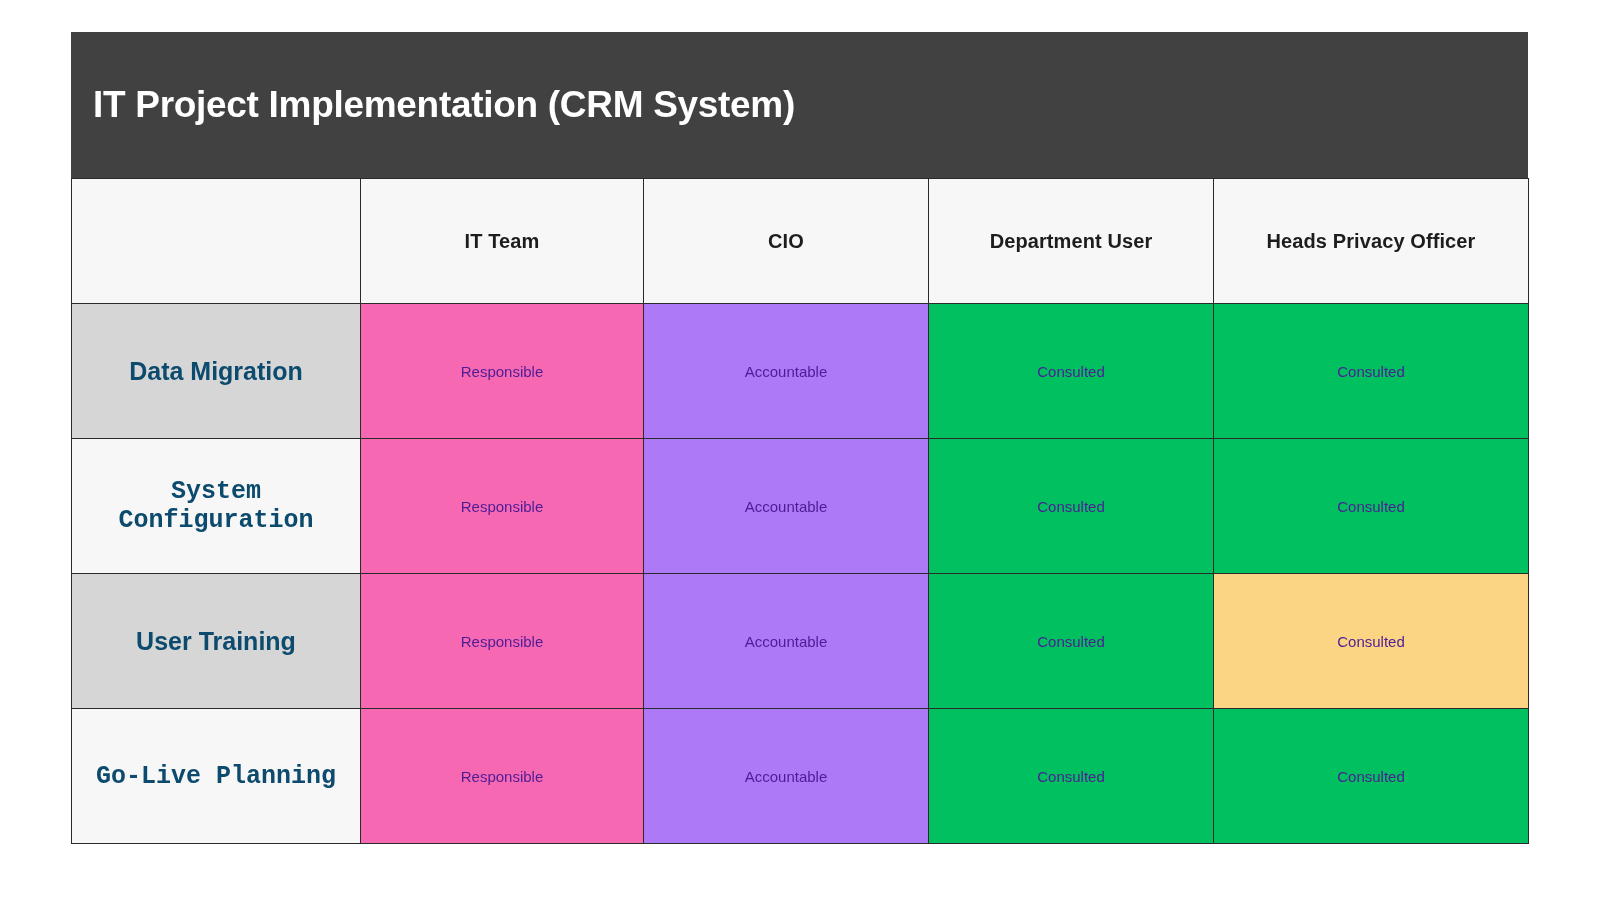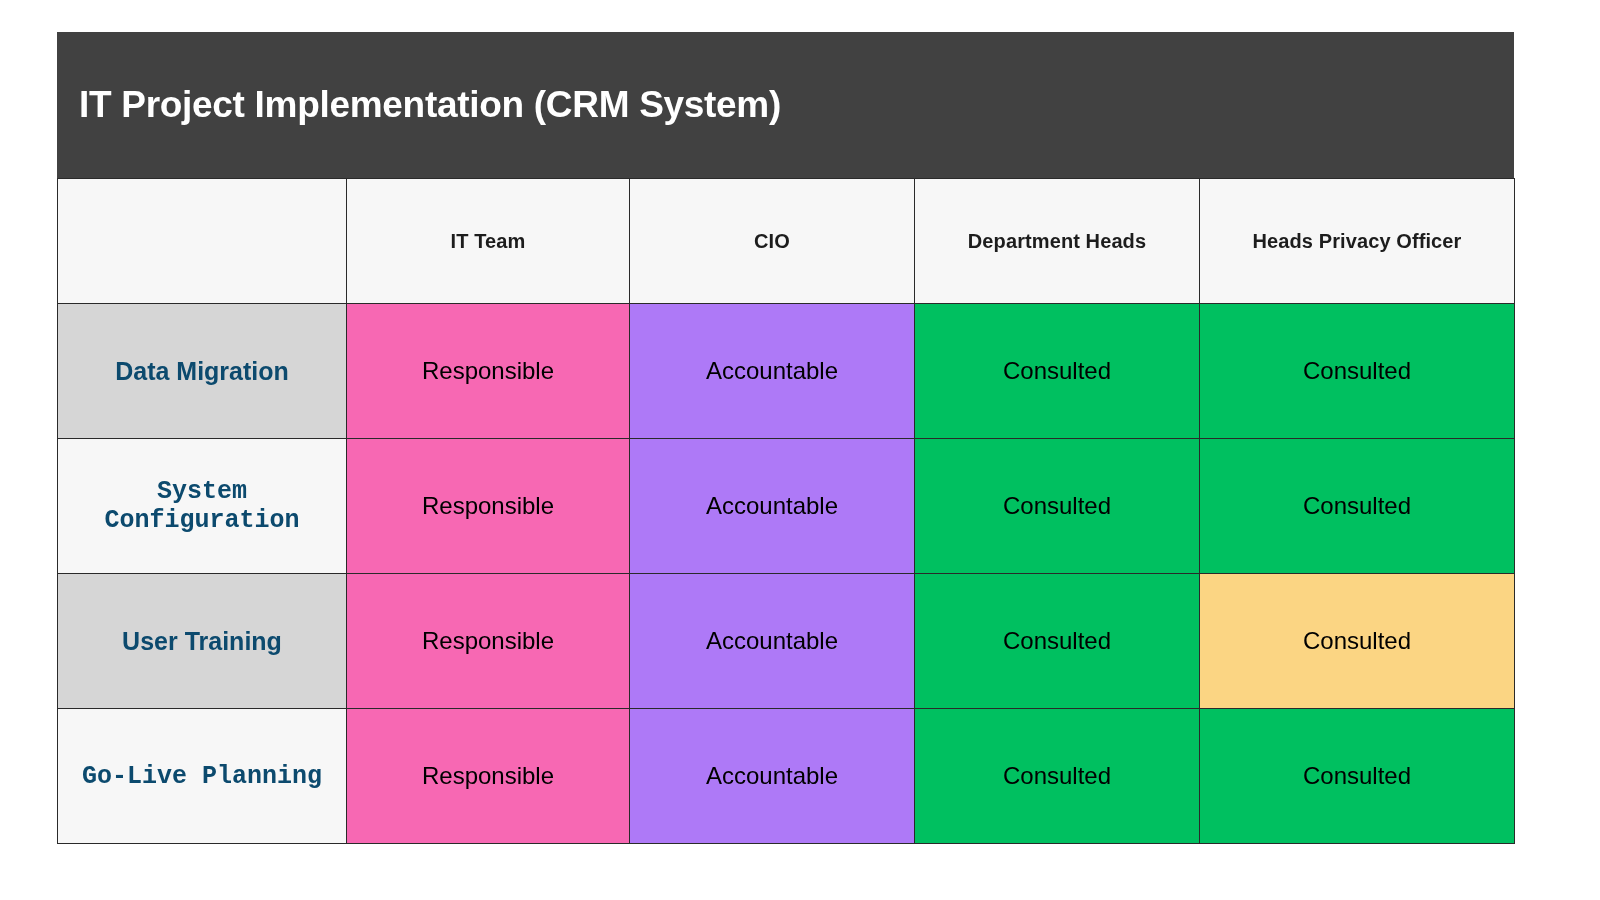--- a/index.html
+++ b/index.html
@@ -11,21 +11,21 @@
   body {
     width: 1600px;
     height: 900px;
     font-family: "Liberation Sans", sans-serif;
     overflow: hidden;
     position: relative;
   }
 
   #raci-root {
     position: absolute;
-    left: 57px;
+    left: 71px;
     top: 32px;
     width: 1457px;
     height: 828px;
     box-sizing: border-box;
   }
 
   .title-bar {
     height: 146px;
     background: #414141;
     display: flex;
@@ -66,23 +66,23 @@
     height: 125px;
     background: #f7f7f7;
     font-size: 20px;
     font-weight: bold;
     color: #1d1d1d;
     letter-spacing: 0.1px;
   }
 
   tr.data-row td {
     height: 135px;
-    font-size: 24px;
+    font-size: 15px;
     font-weight: normal;
-    color: #000000;
+    color: #4c1d95;
   }
   tr.data-row td.row-label {
     font-size: 25px;
     font-weight: bold;
     color: #0c4a6e;
   }
 
   .bg-gray  { background: #d6d6d6; }
   .bg-white { background: #f7f7f7; font-family: Liberation Mono, monospace; }
   .bg-pink   { background: #f768b3; }
@@ -106,21 +106,21 @@
       <col class="c-1">
       <col class="c-2">
       <col class="c-3">
       <col class="c-4">
     </colgroup>
     <thead>
       <tr class="header-row">
         <th class="bg-empty"></th>
         <th>IT Team</th>
         <th>CIO</th>
-        <th>Department Heads</th>
+        <th>Department User</th>
         <th>Heads Privacy Officer</th>
       </tr>
     </thead>
     <tbody>
 
       <tr class="data-row">
         <td class="row-label bg-gray">Data Migration</td>
         <td class="bg-pink">Responsible</td>
         <td class="bg-purple">Accountable</td>
         <td class="bg-green">Consulted</td>

